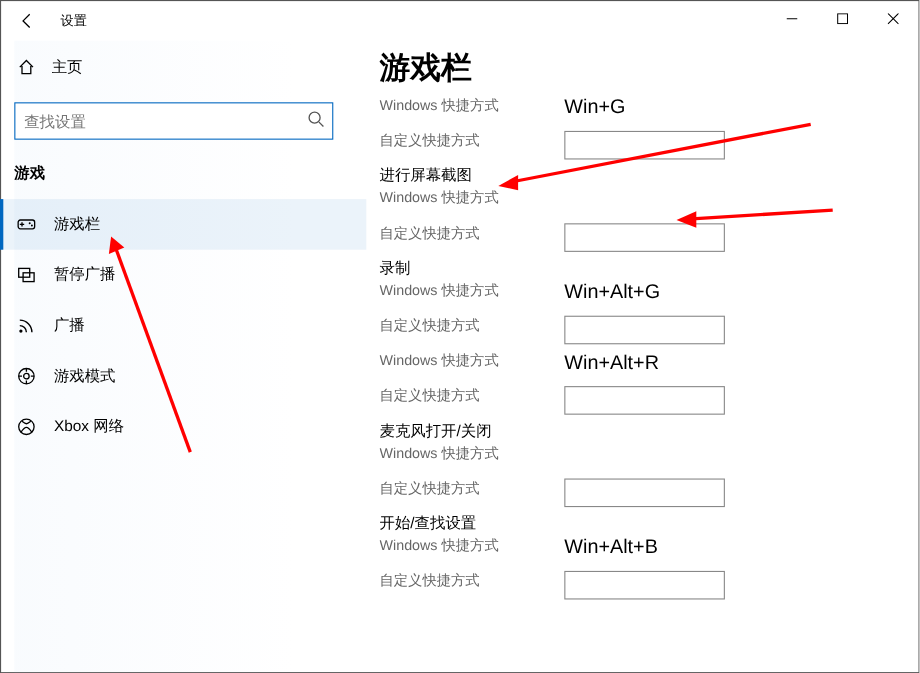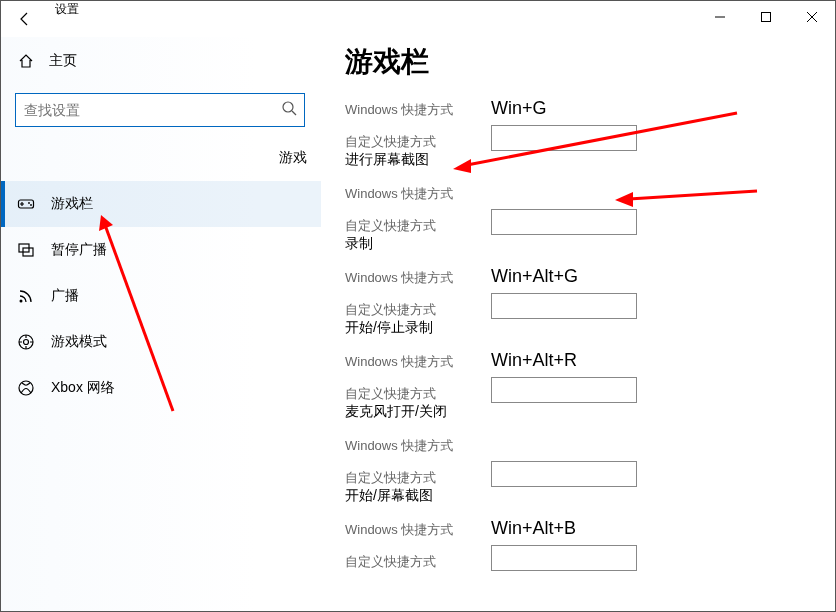--- a/index.html
+++ b/index.html
@@ -1,42 +1,42 @@
 <!DOCTYPE html>
 <html><head>
 <meta charset="utf-8">
 <style>
   * { box-sizing: border-box; margin: 0; padding: 0; }
   html, body { width: 836px; height: 612px; font-family: "Microsoft YaHei", "Segoe UI", sans-serif; font-size: 14px; color: #000; background: #fff; overflow: hidden; }
   .window { position: relative; width: 836px; height: 612px; border: 1px solid #555; background: #fff; }
   
-  .titlebar { height: 36px; display: flex; align-items: flex-start; }
+  .titlebar { height: 36px; display: flex; align-items: center; }
   .back-btn { width: 48px; height: 36px; display: flex; align-items: center; justify-content: center; }
   .title { font-size: 12px; padding-left: 6px; }
   .winbtns { position: absolute; right: 0; top: 0; display: flex; }
   .winbtn { width: 46px; height: 32px; display: flex; align-items: center; justify-content: center; color: #000; }
   
-  .sidebar { position: absolute; left: 0; top: 36px; width: 320px; bottom: 0; background: linear-gradient(90deg, rgba(230,240,250,0.25), rgba(255,255,255,0) 80%); padding-left: 14px; padding-right: 14px; }
+  .sidebar { position: absolute; left: 12px; top: 36px; width: 320px; bottom: 0; background: linear-gradient(90deg, rgba(230,240,250,0.25), rgba(255,255,255,0) 80%); padding-right: 14px; }
   .home-row { display: flex; align-items: center; height: 40px; margin-top: 4px; }
   .home-row .icon { width: 22px; display: flex; justify-content: center; }
   .home-row .lbl { margin-left: 12px; }
   .search-wrap { margin-top: 12px; position: relative; width: 290px; }
   .search-input { width: 100%; height: 34px; border: 1px solid #0067c0; padding: 0 30px 0 8px; font-size: 14px; color: #b91c1c; outline: none; background: #fff; font-family: inherit; }
   .search-icon { position: absolute; right: 8px; top: 7px; color: #555; }
-  .category-header { margin-top: 22px; margin-bottom: 14px; font-size: 14px; font-weight: 400; text-align: right; }
+  .category-header { margin-top: 22px; margin-bottom: 14px; font-size: 14px; font-weight: 700; }
   .nav { margin-left: -14px; margin-right: -14px; }
   .nav-item { height: 46px; display: flex; align-items: center; padding-left: 14px; position: relative; }
   .nav-item.active::before { content: ""; position: absolute; left: 0; top: 0; bottom: 0; width: 4px; background: #0067c0; }
   .nav-item.active { background: rgba(0,103,192,0.08); }
   .nav-item .icon { width: 22px; display: flex; justify-content: center; align-items: center; }
   .nav-item .lbl { margin-left: 14px; }
   
   .content { position: absolute; left: 344px; right: 8px; top: 42px; bottom: 0; overflow: hidden; }
   .page-title { font-size: 28px; font-weight: 600; margin-bottom: 6px; }
-  .row { height: 32px; display: flex; align-items: flex-end; }
+  .row { height: 32px; display: flex; align-items: flex-start; gap: 22px; }
   .row .label { width: 146px; color: #666; font-size: 13px; }
   .row .value { width: 180px; font-size: 18px; }
   .row .inputbox { width: 146px; height: 26px; border: 1px solid #888; background: #fff; }
   .group-title { font-size: 14px; color: #000; margin-top: 0; margin-bottom: 2px; }
   
   .overlay { position: absolute; inset: 0; pointer-events: none; }
 </style>
 </head>
 <body>
 
@@ -165,38 +165,37 @@
         </div>
         <div class="group-title">录制</div>
         <div class="row">
           <span class="label">Windows 快捷方式</span>
           <span class="value">Win+Alt+G</span>
         </div>
         <div class="row">
           <span class="label">自定义快捷方式</span>
           <input class="inputbox" style="">
         </div>
-        <div class="group-title">开始/停止录制</div>
         <div class="row">
           <span class="label">Windows 快捷方式</span>
           <span class="value">Win+Alt+R</span>
         </div>
         <div class="row">
           <span class="label">自定义快捷方式</span>
           <input class="inputbox" style="">
         </div>
         <div class="group-title">麦克风打开/关闭</div>
         <div class="row">
           <span class="label">Windows 快捷方式</span>
         </div>
         <div class="row">
           <span class="label">自定义快捷方式</span>
           <input class="inputbox" style="">
         </div>
-        <div class="group-title">开始/屏幕截图</div>
+        <div class="group-title">开始/查找设置</div>
         <div class="row">
           <span class="label">Windows 快捷方式</span>
           <span class="value">Win+Alt+B</span>
         </div>
         <div class="row">
           <span class="label">自定义快捷方式</span>
           <input class="inputbox" style="">
         </div>
       </div>
   </div>

